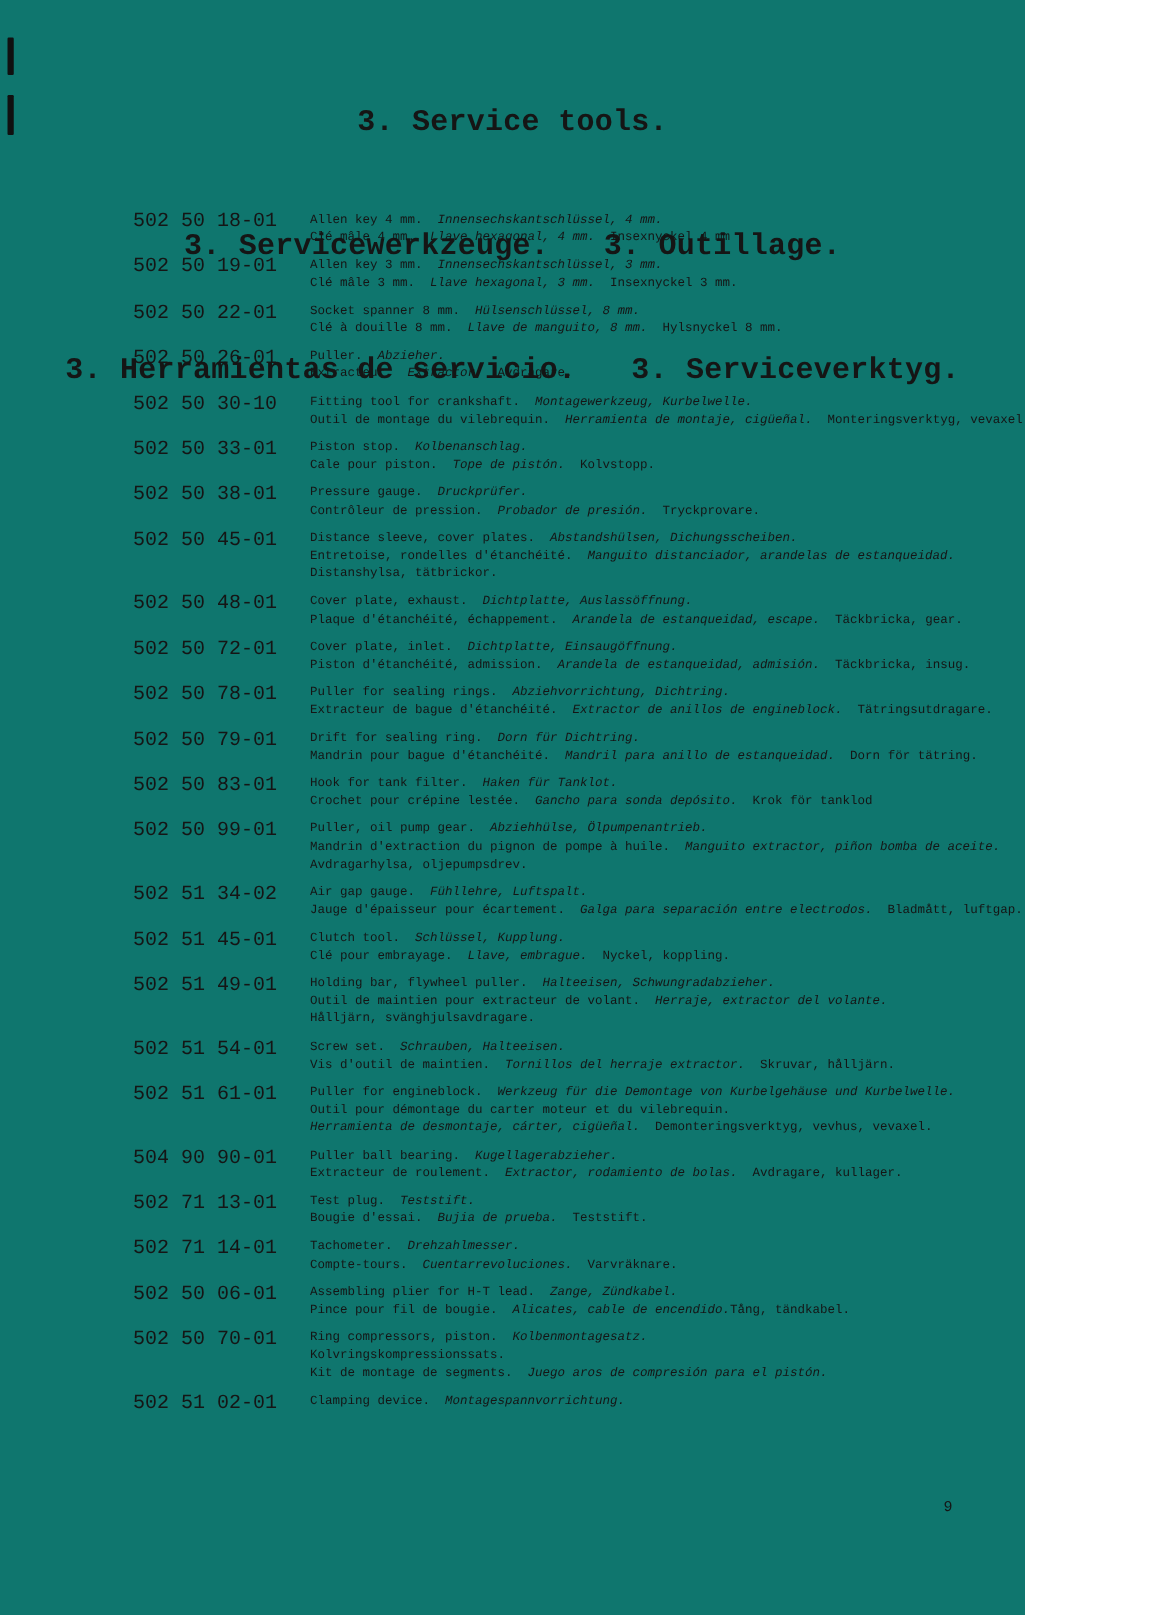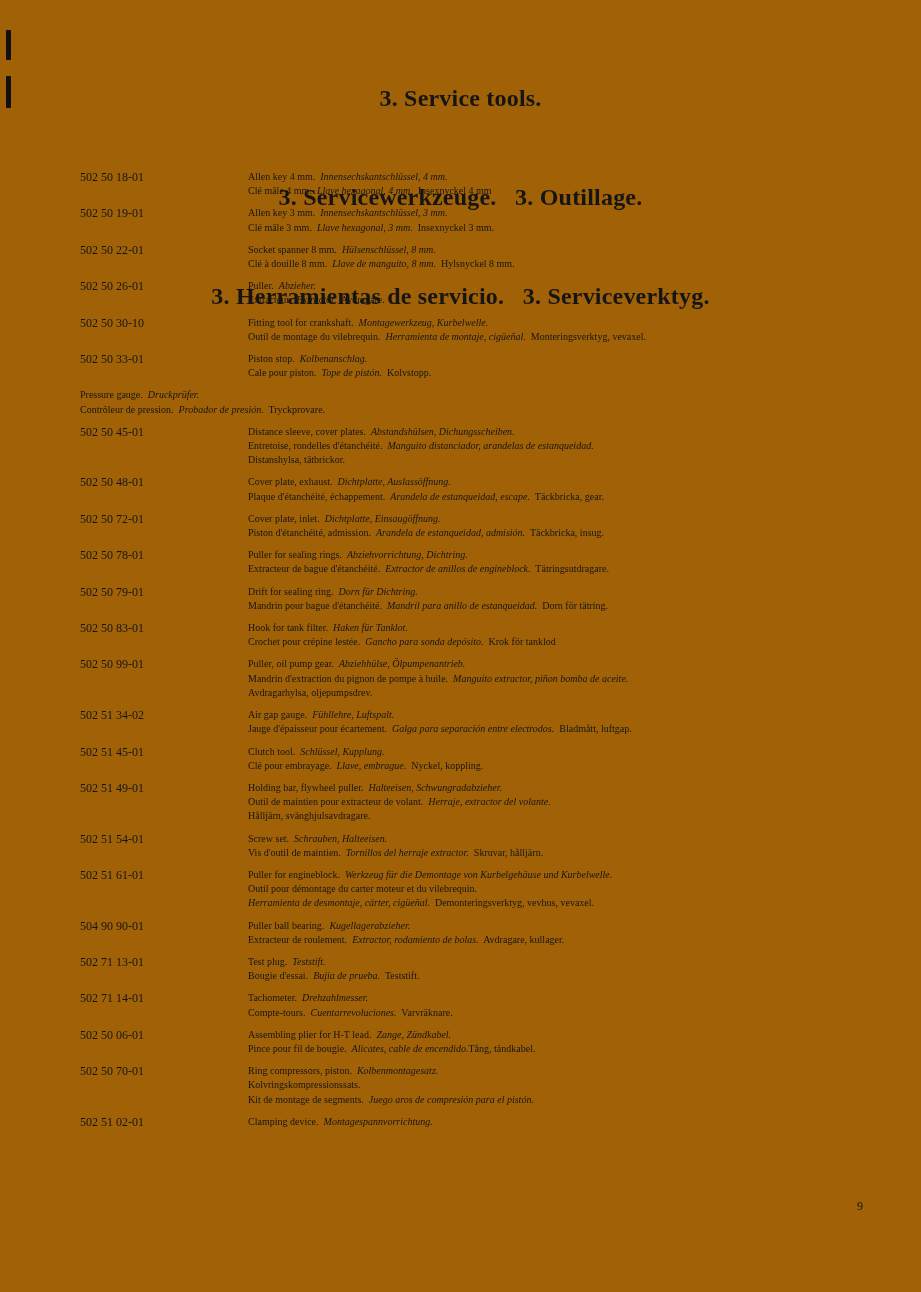--- a/index.html
+++ b/index.html
@@ -2,24 +2,24 @@
 <html><head>
 <meta charset="utf-8">
 <style>
   html, body {
     margin: 0;
     padding: 0;
     background: #ffffff;
   }
   .page {
     position: relative;
-    width: 921px;
+    width: 820px;
     height: 1292px;
-    background: #a16207;
-    font-family: Liberation Serif, serif;
+    background: #0f766e;
+    font-family: Liberation Mono, monospace;
     color: #151515;
     overflow: hidden;
   }
   .scan-artifact {
     position: absolute;
     background: #101010;
     border-radius: 1px;
   }
   .artifact-1 { left: 6px; top: 30px; width: 5px; height: 30px; }
   .artifact-2 { left: 6px; top: 76px; width: 5px; height: 32px; }
@@ -41,23 +41,24 @@
     left: 80px;
     width: 800px;
   }
   .tool-row {
     display: flex;
     margin-bottom: 8px;
   }
   .part {
     flex: 0 0 168px;
     width: 168px;
-    font-size: 12px;
+    font-size: 16px;
     line-height: 14.2px;
     white-space: pre-wrap;
+    text-align: center;
   }
   .desc {
     flex: 1;
     font-size: 10px;
     line-height: 14.2px;
   }
   .line {
     white-space: pre-wrap;
   }
   .seg.i {
@@ -121,20 +122,21 @@
         </div>
       </div>
       <div class="tool-row">
         <div class="part">502 50 33-01</div>
         <div class="desc">
           <div class="line"><span class="seg">Piston stop.  </span><span class="seg i">Kolbenanschlag.</span></div>
           <div class="line"><span class="seg">Cale pour piston.  </span><span class="seg i">Tope de pistón.</span><span class="seg">  Kolvstopp.</span></div>
         </div>
       </div>
       <div class="tool-row">
+        <div class="part">502 50 38-01</div>
         <div class="desc">
           <div class="line"><span class="seg">Pressure gauge.  </span><span class="seg i">Druckprüfer.</span></div>
           <div class="line"><span class="seg">Contrôleur de pression.  </span><span class="seg i">Probador de presión.</span><span class="seg">  Tryckprovare.</span></div>
         </div>
       </div>
       <div class="tool-row">
         <div class="part">502 50 45-01</div>
         <div class="desc">
           <div class="line"><span class="seg">Distance sleeve, cover plates.  </span><span class="seg i">Abstandshülsen, Dichungsscheiben.</span></div>
           <div class="line"><span class="seg">Entretoise, rondelles d'étanchéité.  </span><span class="seg i">Manguito distanciador, arandelas de estanqueidad.</span></div>

